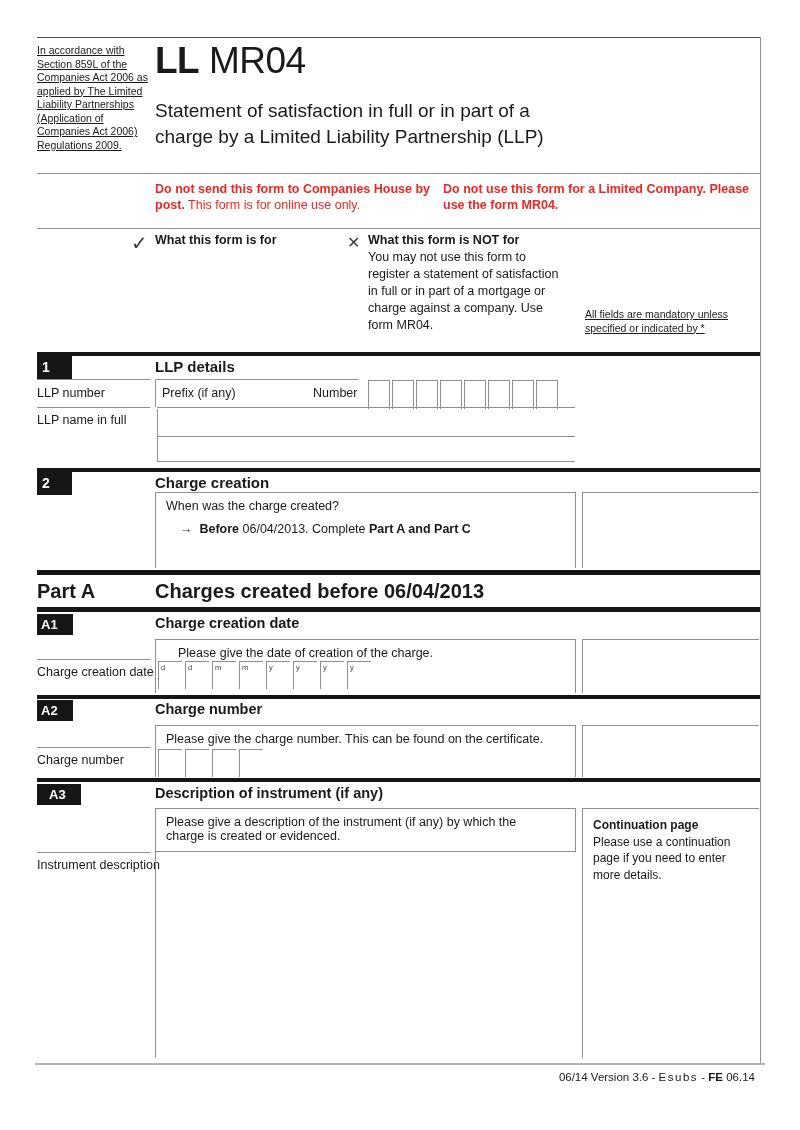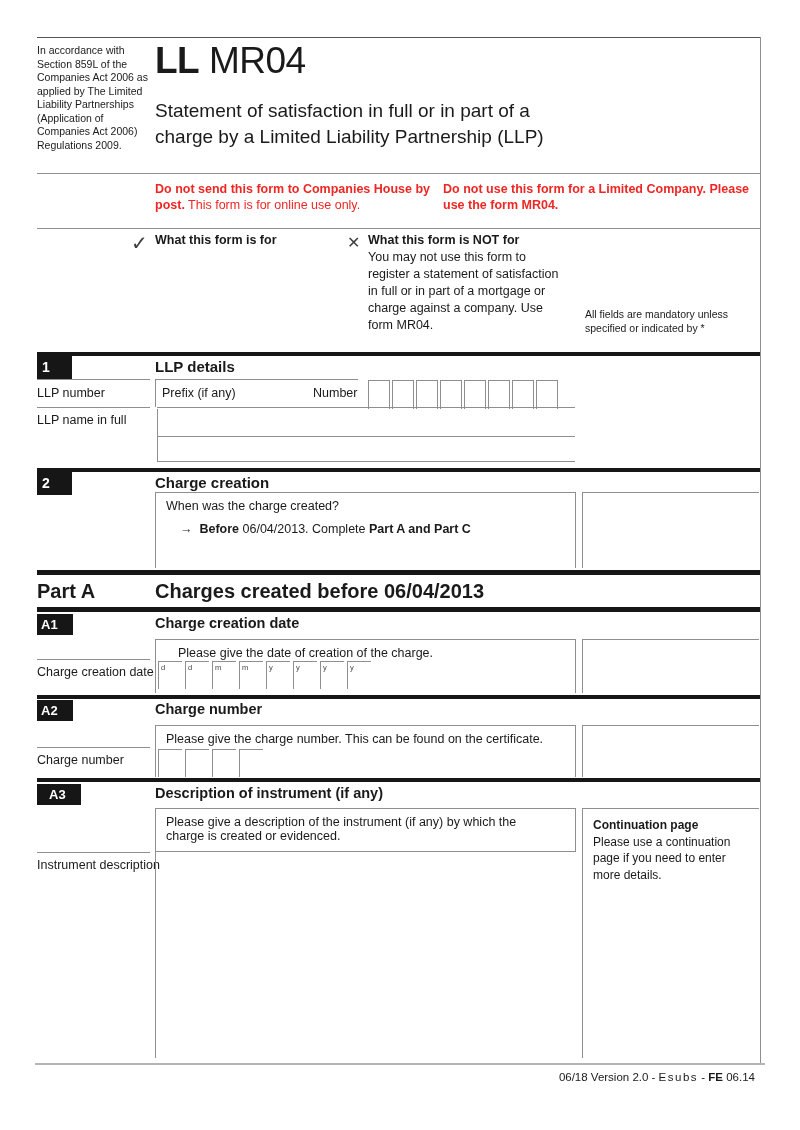--- a/index.html
+++ b/index.html
@@ -6,21 +6,21 @@
   .page{position:relative;width:800px;height:1130px;background:#ffffff;
         font-family:"Liberation Sans","DejaVu Sans",sans-serif;color:#1a1a1a;overflow:hidden;}
   .abs{position:absolute;}
   .hline{position:absolute;height:1px;background:#8f8f8f;}
   .vline{position:absolute;width:1px;background:#8f8f8f;}
   .bar{position:absolute;height:4px;background:#161616;}
   .numbox{position:absolute;background:#161616;color:#fff;font-weight:bold;
           font-size:14px;line-height:23px;padding-left:5px;height:23px;}
   .sec-title{position:absolute;font-weight:bold;font-size:15px;}
   .lbl{position:absolute;font-size:12.5px;}
-  .small{font-size:10.5px;line-height:13.5px;}
+  .small{font-size:10.5px;line-height:13.5px;text-decoration:underline;}
   .hintbox{position:absolute;border:1px solid #8f8f8f;border-bottom:none;
            font-size:12.5px;box-sizing:border-box;padding:6px 10px;}
   .sidebox{position:absolute;border-left:1px solid #8f8f8f;border-top:1px solid #8f8f8f;box-sizing:border-box;}
   .charbox{display:inline-block;width:22px;height:29px;border:1px solid #8f8f8f;border-bottom:none;
            box-sizing:border-box;margin-right:2px;vertical-align:top;}
   .tickbox{display:inline-block;width:24px;height:28px;border-left:1px solid #8f8f8f;border-top:1px solid #8f8f8f;
            box-sizing:border-box;margin-right:3px;vertical-align:top;
            font-size:7.5px;color:#444;padding:1px 0 0 2px;}
   .red{color:#ee2724;}
   .b{font-weight:bold;}
@@ -130,16 +130,16 @@
     <div class="b">Continuation page</div>
     <div style="width:152px;">Please use a continuation page if you need to enter more details.</div>
   </div>
   <div class="hline" style="left:37px;top:852px;width:113px;"></div>
   <div class="lbl" style="left:37px;top:858px;">Instrument description</div>
   <div class="vline" style="left:155px;top:852px;height:206px;"></div>
   <div class="abs" style="left:156px;top:853px;width:419px;height:204px;"></div>
 
   <div class="abs" style="left:35px;top:1063px;width:730px;height:2px;background:#b5b5b5;"></div>
   <div class="abs" style="left:37px;top:1071px;width:718px;text-align:right;font-size:11.5px;">
-    <span>06/18 Version 2.0 - </span><span style="letter-spacing:1.5px;">Esubs</span><span> - </span><span class="b">FE</span><span> 06.14</span>
+    <span>06/14 Version 3.6 - </span><span style="letter-spacing:1.5px;">Esubs</span><span> - </span><span class="b">FE</span><span> 06.14</span>
   </div>
 
 </div>
 
 </body></html>

